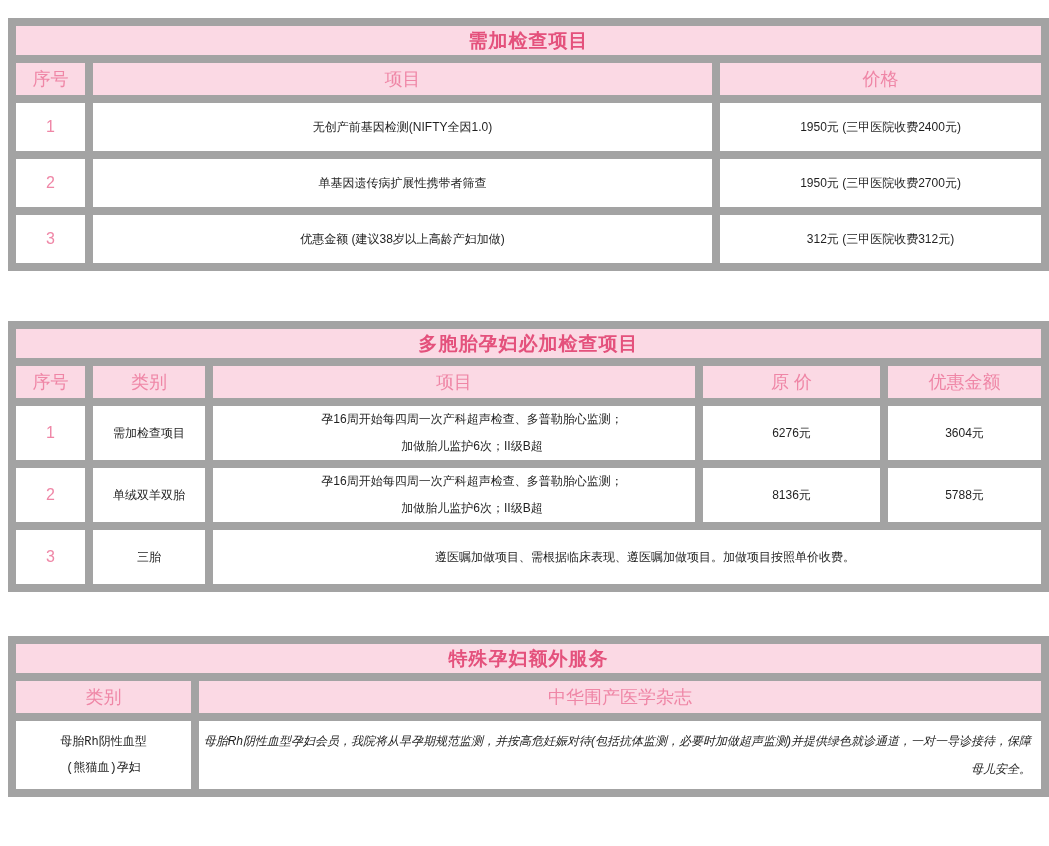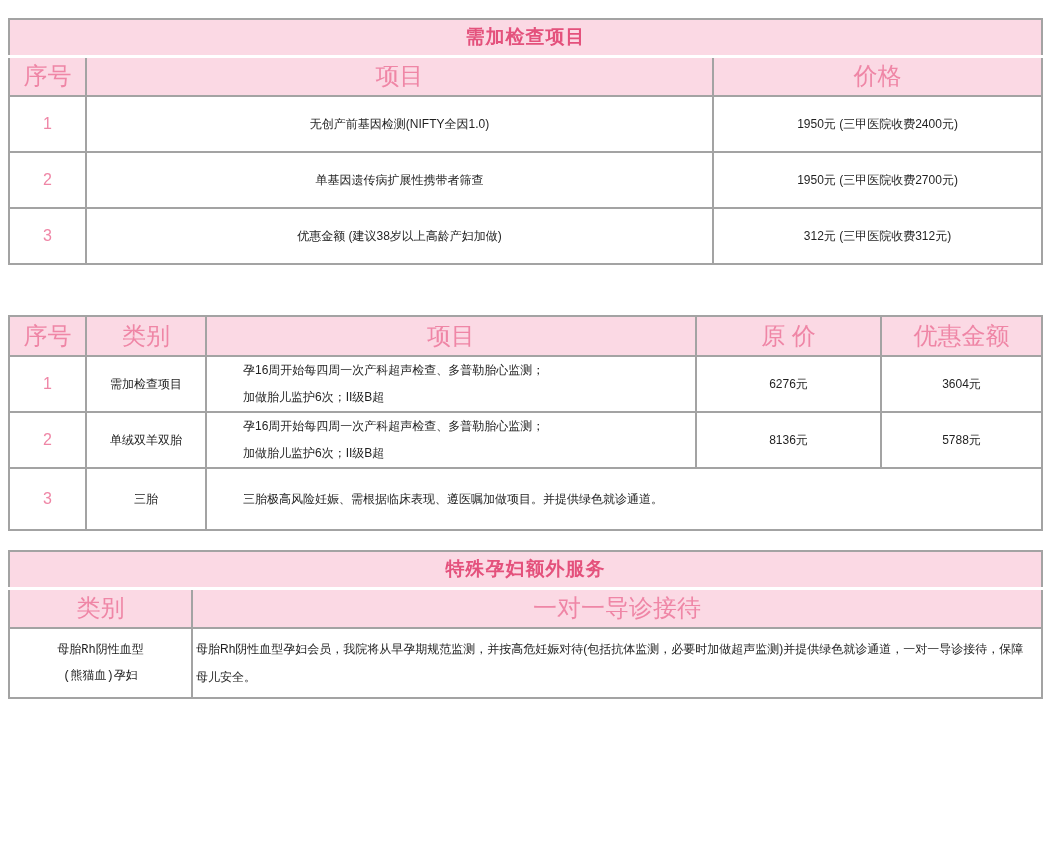--- a/index.html
+++ b/index.html
@@ -5,46 +5,46 @@
   * { margin:0; padding:0; box-sizing:border-box; }
   html,body { background:#ffffff; }
   body {
     width:1049px; height:846px; position:relative;
     font-family:"Liberation Sans","DejaVu Sans",sans-serif;
     color:#1f1f1f;
   }
   .wrap { position:absolute; left:8px; top:0; width:1033px; }
 
   table { border-collapse:collapse; width:1033px; table-layout:fixed; }
-  td { border:2px solid #a3a3a3; overflow:hidden; }
+  td { border:8px solid #a3a3a3; overflow:hidden; }
 
   .t1 { margin-top:18px; }
   .t2 { margin-top:50px; }
-  .t3 { margin-top:19px; }
+  .t3 { margin-top:44px; }
 
   .title-cell {
     background:#fbd9e4; color:#e4517c; font-weight:bold;
     font-size:19px; text-align:center; height:37px;
     border-bottom:3px solid #ffffff; letter-spacing:1px;
   }
   .head-cell {
-    background:#fbd9e4; color:#ef86a6; font-size:24px;
+    background:#fbd9e4; color:#ef86a6; font-size:18px;
     text-align:center; height:40px; font-weight:normal;
   }
   .body-cell { background:#ffffff; font-size:12px; text-align:center; }
   .idx { color:#ef86a6; font-size:16px; }
 
   .t1 tr.r { height:56px; }
   .t2 tr.r12 { height:55px; }
   .t2 tr.r3 { height:62px; }
   .t3 tr.r1 { height:60px; }
   .t3 tr.rnote { height:62px; }
 
-  .left-pad { text-align:left; padding-left:36px; line-height:27px; }
-  .detail-cell { text-align:left; padding:6px 10px 6px 3px; line-height:28px; }
+  .left-pad { text-align:center; padding-left:36px; line-height:27px; }
+  .detail-cell { text-align:right; padding:6px 10px 6px 3px; line-height:28px;font-style:italic; }
   .note-cell { text-align:left; padding:6px 10px; font-size:17px; line-height:26px; }
   .cat-2line { line-height:26px;font-family:Liberation Mono, monospace; }
   .line { display:block; }
 </style>
 </head>
 <body>
 
 <div class="wrap">
 
   <table class="t1">
@@ -83,20 +83,23 @@
   <table class="t2">
     <colgroup>
         <col style="width:77px">
         <col style="width:120px">
         <col style="width:490px">
         <col style="width:185px">
         <col style="width:161px">
       </colgroup>
     <tbody>
       <tr>
+        <td class="title-cell" colspan="5">多胞胎孕妇必加检查项目</td>
+      </tr>
+      <tr>
         <td class="head-cell">序号</td>
         <td class="head-cell">类别</td>
         <td class="head-cell">项目</td>
         <td class="head-cell">原 价</td>
         <td class="head-cell">优惠金额</td>
       </tr>
       <tr class="r12">
         <td class="body-cell idx">1</td>
         <td class="body-cell">需加检查项目</td>
         <td class="body-cell left-pad">
@@ -112,37 +115,37 @@
         <td class="body-cell left-pad">
           <span class="line">孕16周开始每四周一次产科超声检查、多普勒胎心监测；</span>
           <span class="line">加做胎儿监护6次；II级B超</span>
         </td>
         <td class="body-cell">8136元</td>
         <td class="body-cell">5788元</td>
       </tr>
       <tr class="r3">
         <td class="body-cell idx">3</td>
         <td class="body-cell">三胎</td>
-        <td class="body-cell left-pad" colspan="3">三胎极高风险妊娠、需根据临床表现、遵医嘱加做项目。并提供绿色就诊通道。</td>
+        <td class="body-cell left-pad" colspan="3">遵医嘱加做项目、需根据临床表现、遵医嘱加做项目。加做项目按照单价收费。</td>
       </tr>
     </tbody>
   </table>
 
   <table class="t3">
     <colgroup>
         <col style="width:183px">
         <col style="width:850px">
       </colgroup>
     <tbody>
       <tr>
         <td class="title-cell" colspan="2">特殊孕妇额外服务</td>
       </tr>
       <tr>
         <td class="head-cell">类别</td>
-        <td class="head-cell">一对一导诊接待</td>
+        <td class="head-cell">中华围产医学杂志</td>
       </tr>
       <tr class="r1">
         <td class="body-cell cat-2line">
           <span class="line">母胎Rh阴性血型</span>
           <span class="line">(熊猫血)孕妇</span>
         </td>
         <td class="body-cell detail-cell">母胎Rh阴性血型孕妇会员，我院将从早孕期规范监测，并按高危妊娠对待(包括抗体监测，必要时加做超声监测)并提供绿色就诊通道，一对一导诊接待，保障母儿安全。</td>
       </tr>
     </tbody>
   </table>

